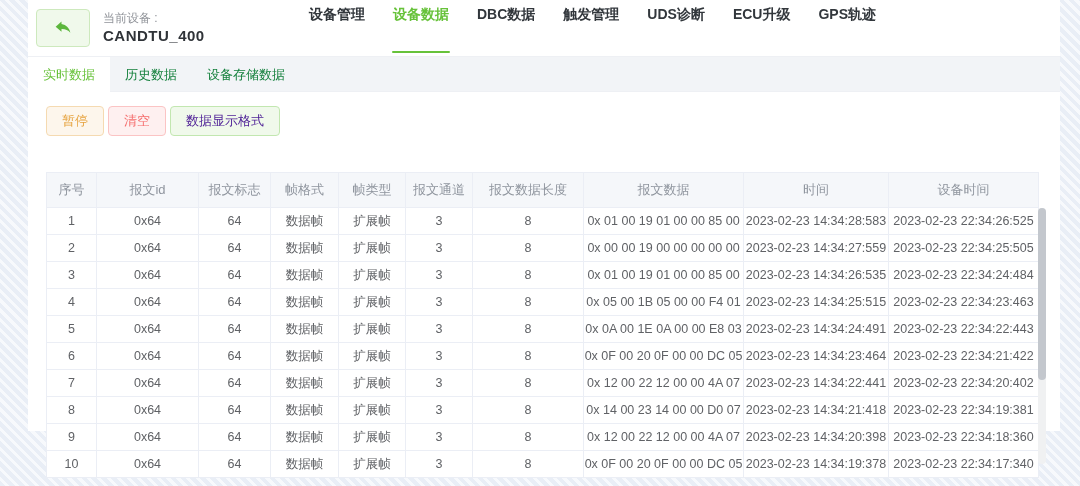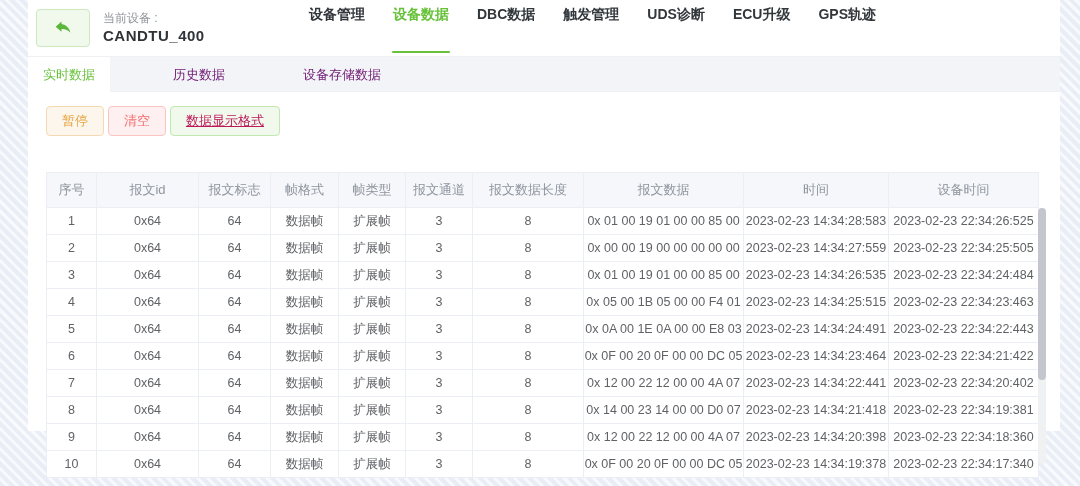--- a/index.html
+++ b/index.html
@@ -20,32 +20,32 @@
   .dev-label { font-size:12px; color:#909399; }
   .dev-name { font-size:15px; font-weight:bold; color:#2f3338; letter-spacing:.5px; }
   .nav { position:absolute; left:267px; top:0; height:57px; display:flex; }
   .nav-item { position:relative; margin:0 13px; font-size:14px; color:#32373c; cursor:pointer;
     padding:6px 1px 12px; font-weight:600; }
   .nav-item.active { color:#67c23a; }
   .nav-item.active::after { content:""; position:absolute; left:0; right:0; bottom:4px; height:2px;
     background:#67c23a; border-radius:1px; }
 
   
-  .subtabs { height:35px; background:#f2f4f7; border-bottom:1px solid #eef0f4; display:flex;gap:48px; }
-  .subtab { height:35px; line-height:35px; padding:0 15px; font-size:13px; color:#701a75; cursor:pointer; }
+  .subtabs { height:35px; background:#f2f4f7; border-bottom:1px solid #eef0f4; display:flex; }
+  .subtab { height:35px; line-height:35px; padding:0 15px; font-size:13px; color:#15803d; cursor:pointer; }
   .subtab.active { background:#fff; color:#67c23a; }
 
   
   .content { padding:14px 18px 0; }
   .toolbar { display:flex; gap:4px; }
   .btn { height:30px; border-radius:4px; font-size:13px; padding:0 15px; cursor:pointer;
     font-family:inherit; background:#fff; }
   .btn-warning { color:#e6a23c; background:#fdf6ec; border:1px solid #f5dab1; }
   .btn-danger  { color:#f56c6c; background:#fef0f0; border:1px solid #fbc4c4; }
-  .btn-success { color:#be185d; background:#f0f9eb; border:1px solid #c2e7b0;text-decoration:underline; }
+  .btn-success { color:#4c1d95; background:#f0f9eb; border:1px solid #c2e7b0; }
 
   
   .table-wrap { position:relative; margin-top:16px; width:1000px; }
   table { border-collapse:collapse; table-layout:fixed; width:992px;margin-top:36px; }
   th, td { border:1px solid #ebeef5; text-align:center; overflow:hidden; white-space:nowrap; }
   th { height:35px; background:#f5f7fa; color:#8f959e; font-size:13px; font-weight:normal; }
   td { height:27px; color:#606266; font-size:12.5px; }
   tr { background:#fff; }
   .vscroll { position:absolute; right:0; top:36px; width:8px; height:256px; background:#f0f1f2; border-radius:4px; }
   .vscroll-thumb { position:absolute; top:0; left:0; width:8px; height:172px; background:#c3c7cd; border-radius:4px; cursor:pointer; }

